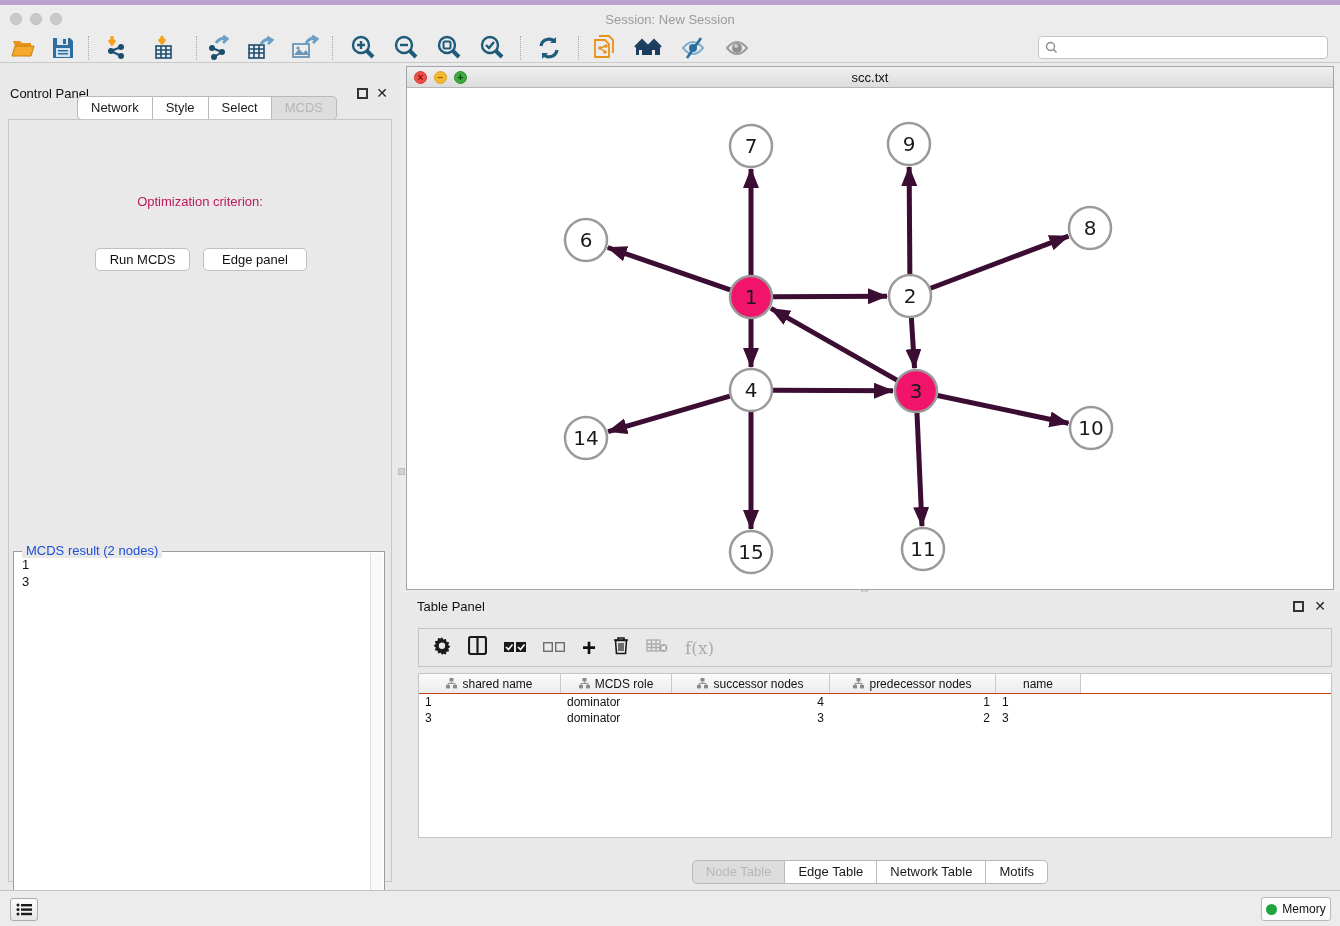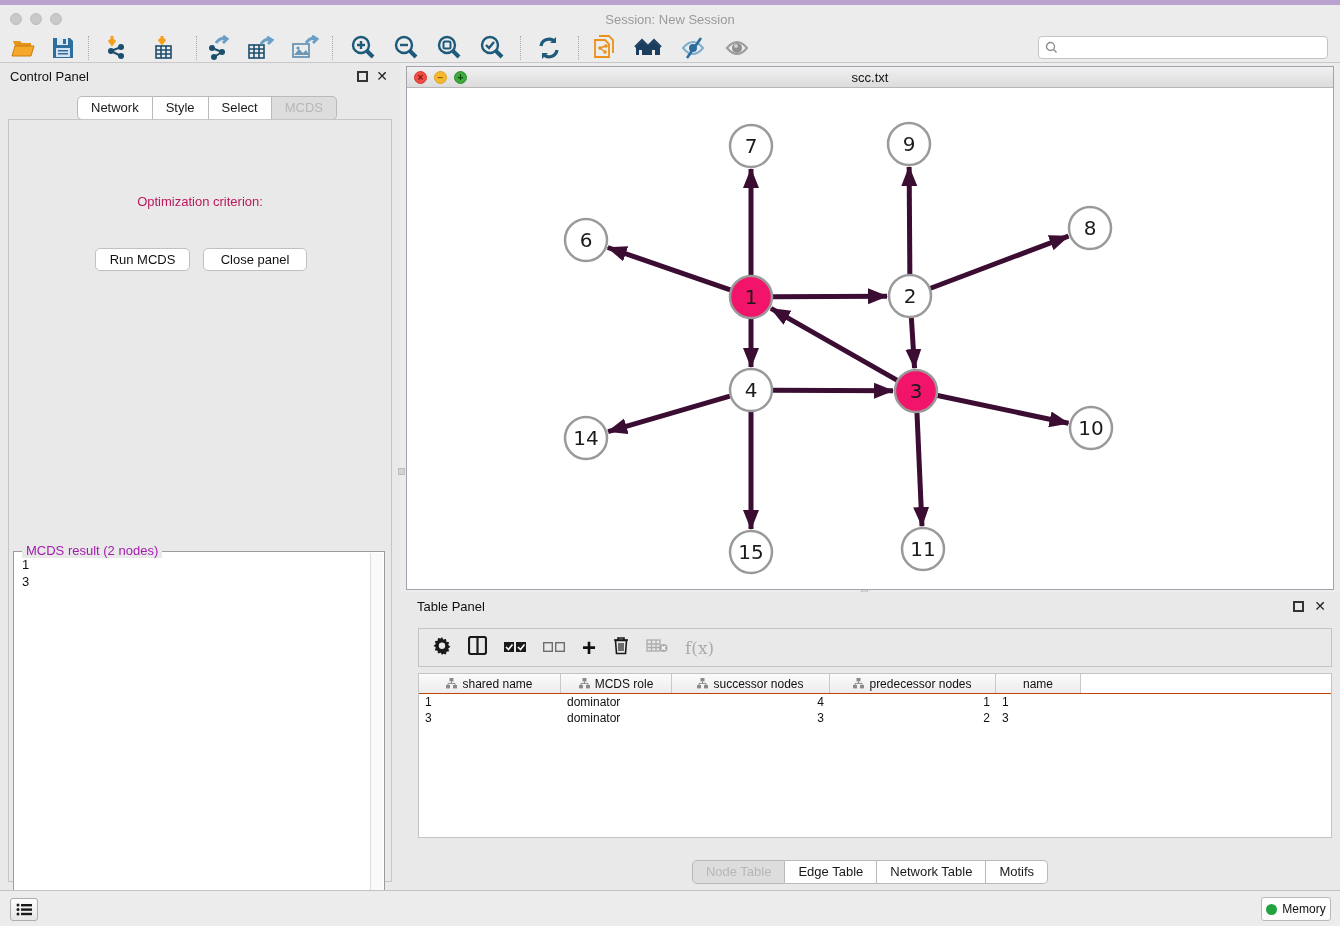--- a/index.html
+++ b/index.html
@@ -13,39 +13,39 @@
   .titlebar .title { position:absolute; left:0; right:0; top:7px; text-align:center; font-size:13px; color:#9B9B9B; }
 
   .toolbar { position:absolute; left:0; top:33px; width:1340px; height:30px; background:#ECECEC; border-bottom:1px solid #C9C9C9; }
   .tbtn { position:absolute; top:1px; width:30px; height:28px; display:flex; align-items:center; justify-content:center; cursor:default; }
   .tsep { position:absolute; top:3px; height:24px; width:0; border-left:1px dotted #A9A9A9; }
   .searchbox { position:absolute; right:12px; top:3px; width:290px; height:23px; background:#FFF; border:1px solid #C4C4C4; border-radius:4px; display:flex; align-items:center; padding:0 6px; }
   .searchbox input { border:none; outline:none; flex:1; font-size:12px; margin-left:5px; background:transparent; }
 
   
   .control-panel { position:absolute; left:0; top:63px; width:400px; height:827px; background:#E9E9E9; }
-  .panel-head { position:absolute; left:0; top:3px; width:100%; height:22px; }
+  .panel-head { position:absolute; left:0; top:20px; width:100%; height:22px; }
   .panel-head .ph-title { position:absolute; left:10px; top:3px; font-size:13px; color:#111; }
   .float-ico { position:absolute; top:5px; width:11px; height:11px; border:2px solid #333; background:transparent; }
   .close-ico { position:absolute; top:3px; font-size:14px; font-weight:bold; color:#222; line-height:14px; }
 
   .tabsrow { position:absolute; display:flex; }
   .tab { border:1px solid #B9B9B9; border-left-width:0; background:#FFF; color:#1A1A1A; font-size:13px; padding:3px 13px 4px; white-space:nowrap; }
   .tab:first-child { border-left-width:1px; border-top-left-radius:5px; border-bottom-left-radius:5px; }
   .tab:last-child { border-top-right-radius:5px; border-bottom-right-radius:5px; }
   .tab.active { background:#DDDDDD; color:#B7B7B7; }
 
   .cp-content { position:absolute; left:8px; top:56px; width:384px; height:763px; border:1px solid #C6C6C6; background:#E9E9E9; }
   .opt-label { position:absolute; left:0; width:100%; top:74px; text-align:center; font-size:13px; color:#be185d; }
   .selectbox { position:absolute; left:37px; top:96px; width:310px; height:24px; background:#FFF; border:1px solid #C0C0C0; border-radius:5px; display:flex; align-items:center; padding:0 24px 0 12px; font-size:13px; color:#111; }
   .selectbox .stepper { position:absolute; right:7px; top:4px; }
   .btn { position:absolute; height:23px; background:#FFF; border:1px solid #C0C0C0; border-radius:5px; font-size:13px; color:#111; display:flex; align-items:center; justify-content:center; }
 
   .result-group { position:absolute; left:4px; top:431px; width:372px; height:381px; border:1px solid #9C9C9C; background:#FFF; }
-  .result-title { position:absolute; left:8px; top:-9px; background:#E9E9E9; padding:0 4px; font-size:13px; color:#a21caf; }
+  .result-title { position:absolute; left:8px; top:-9px; background:#E9E9E9; padding:0 4px; font-size:13px; color:#1d4ed8; }
   .result-text { position:absolute; left:2px; top:4px; right:16px; bottom:2px; font-size:13px; color:#111; line-height:17px; padding-left:6px; white-space:pre-line; }
   .result-scroll { position:absolute; right:1px; top:1px; width:13px; bottom:1px; background:#FAFAFA; border-left:1px solid #DCDCDC; }
 
   
   .split-handle { position:absolute; width:7px; height:7px; background:#D4D4D4; border:1px solid #BDBDBD; }
 
   
   .net-window { position:absolute; left:406px; top:66px; width:928px; height:524px; border:1px solid #9FA4AD; background:#FFF; }
   .net-title { position:absolute; left:0; top:0; width:100%; height:21px; background:linear-gradient(#F0F0F0,#DCDCDC); border-bottom:1px solid #B7B7B7; }
   .net-title .nt-label { position:absolute; left:0; right:0; top:3px; text-align:center; font-size:13px; color:#111; }
@@ -248,21 +248,21 @@
         <div class="tab">Style</div>
         <div class="tab">Select</div>
         <div class="tab active">MCDS</div>
       </div>
 
     <div class="cp-content">
       <div class="opt-label">Optimization criterion:</div>
 
 
       <button class="btn" style="left:86px; top:128px; width:95px;">Run MCDS</button>
-      <button class="btn" style="left:194px; top:128px; width:104px;">Close panel</button>
+      <button class="btn" style="left:194px; top:128px; width:104px;">Edge panel</button>
 
       <div class="result-group">
         <span class="result-title">MCDS result (2 nodes)</span>
         <div class="result-text" id="result-text">1
 3</div>
         <div class="result-scroll"></div>
       </div>
     </div>
   </div>
 

